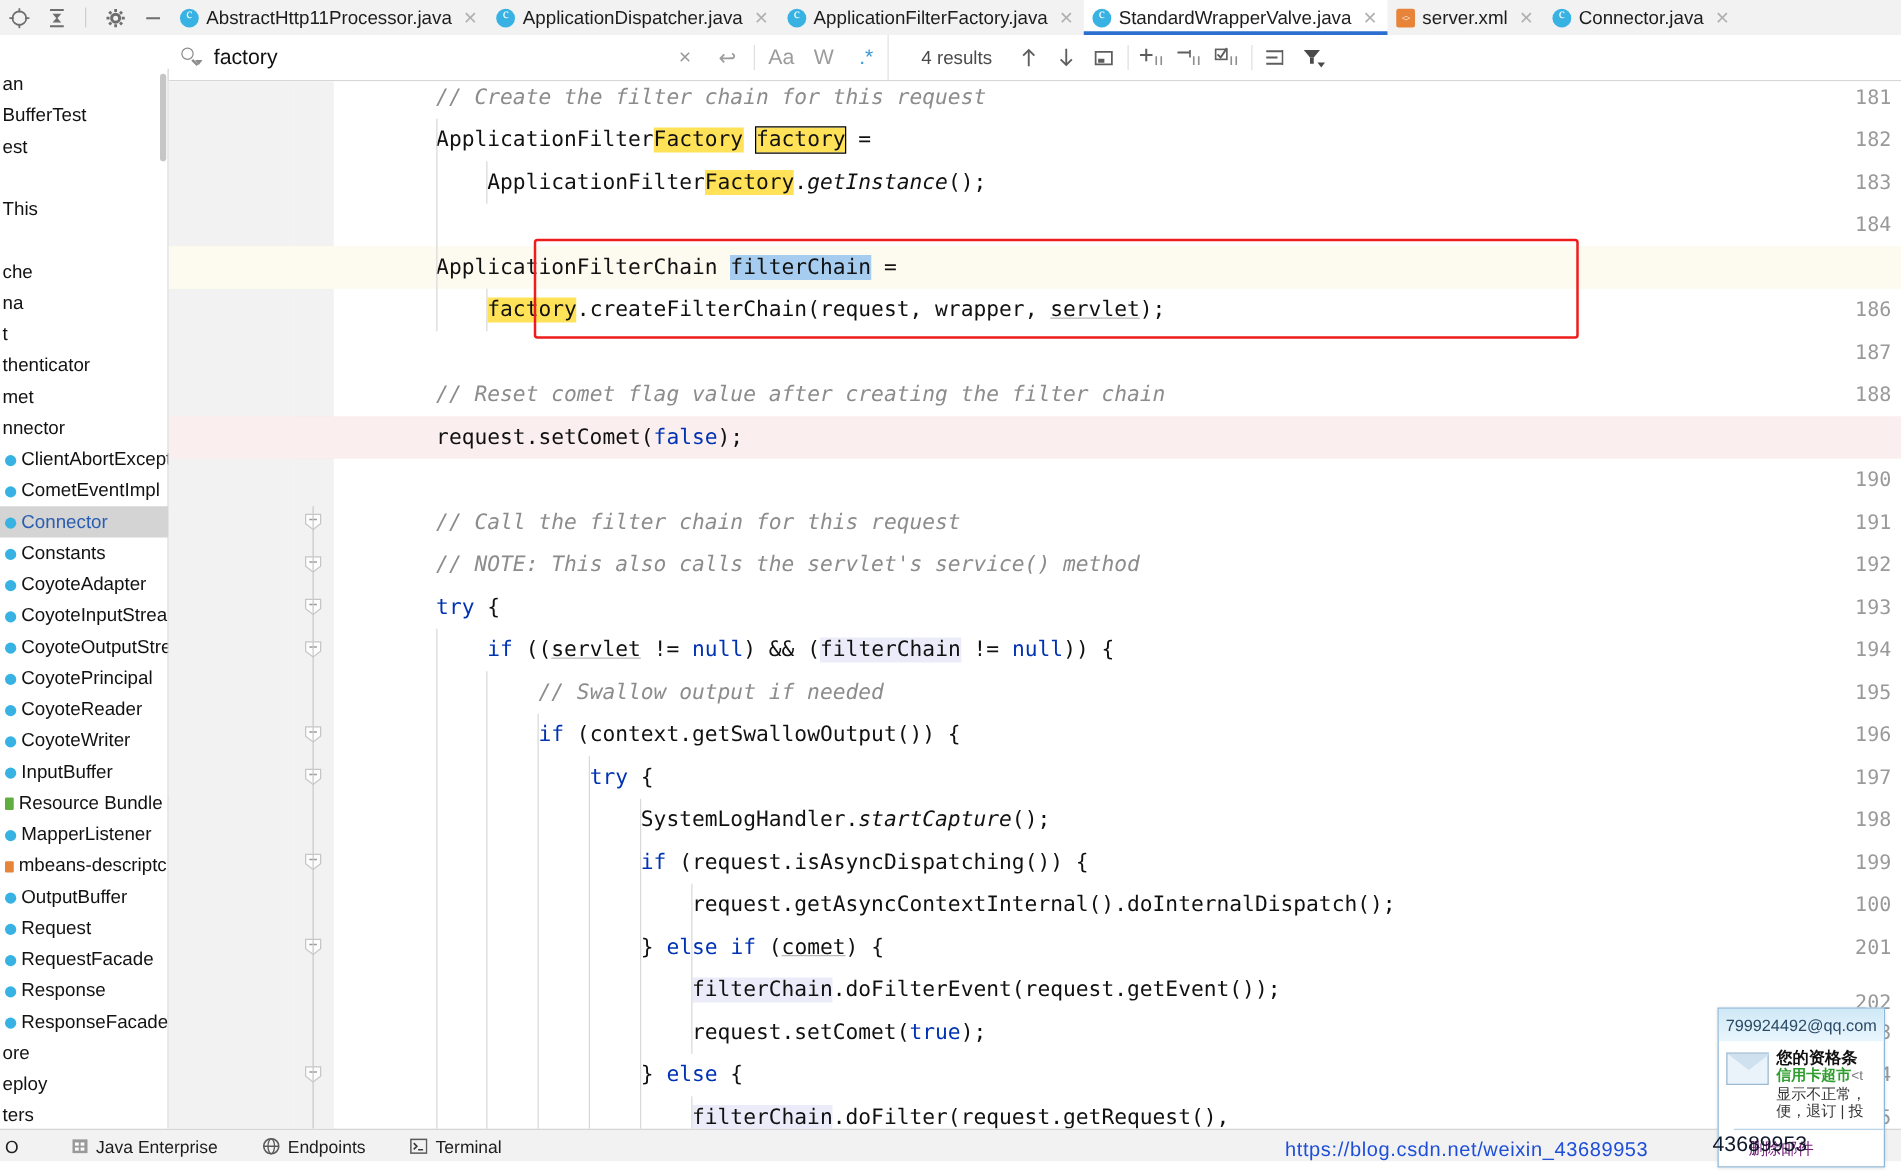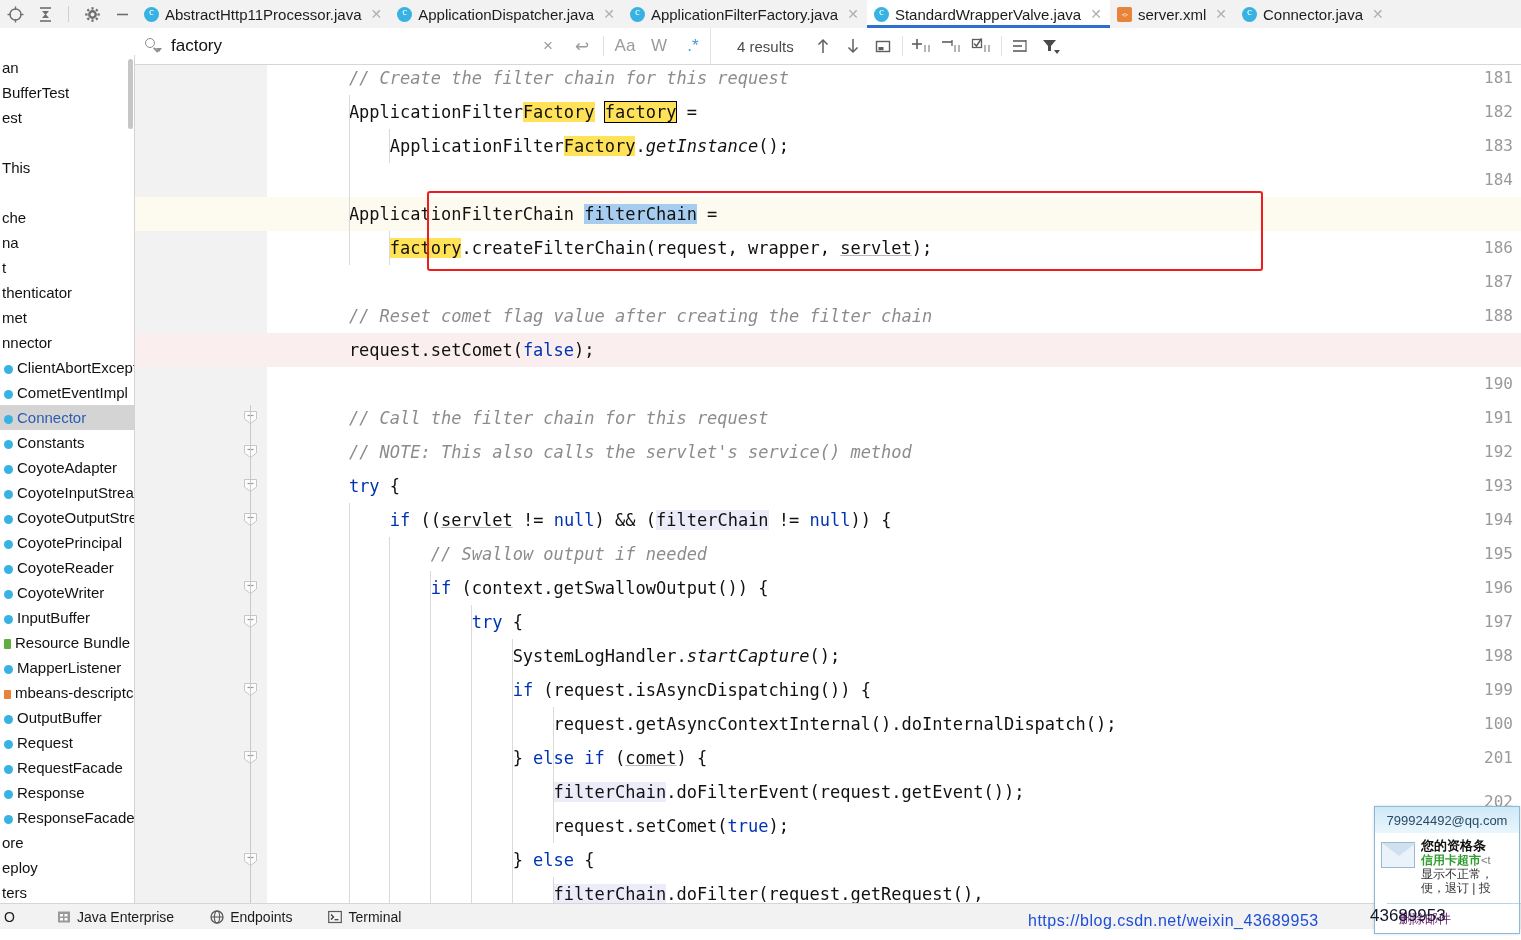--- a/index.html
+++ b/index.html
@@ -109,21 +109,21 @@
   .sb-chars { position:absolute; left:1228px; top:-3px; white-space:nowrap; color:#3a3a3a; }
   .sb-pos { position:absolute; left:1328px; top:-3px; white-space:nowrap; color:#3a3a3a; }
 
   
   .watermark { position:absolute; left:1028px; top:912px; font-size:16px;
     color:#1d4ed8; white-space:nowrap; letter-spacing:.5px; }
   .watermark2 { position:absolute; left:1370px; top:906px; font-size:17px;
     color:#0f172a; white-space:nowrap; }
 
   
-  .popup { position:absolute; left:1374px; top:806px; width:146px; height:128px;
+  .popup { position:absolute; left:1374px; top:806px; width:134px; height:128px;
     border:1px solid #8fb8d8; background:#ffffff; overflow:hidden;
     box-shadow:0 0 3px rgba(0,0,0,.15); }
   .popup-hd { height:26px; background:linear-gradient(#cfe9f7,#eaf6fd);
     display:flex; align-items:center; justify-content:center;
     font-size:13px; color:#2a4a66; }
   .popup-body { display:flex; padding:6px 4px 0 6px; gap:6px; }
   .envelope { width:34px; height:26px; border:1px solid #9ab8cf; background:#eaf3fa;
     position:relative; flex:0 0 auto; margin-top:3px; }
   .envelope::before { content:""; position:absolute; left:0; top:0;
     border-left:17px solid transparent; border-right:17px solid transparent;

